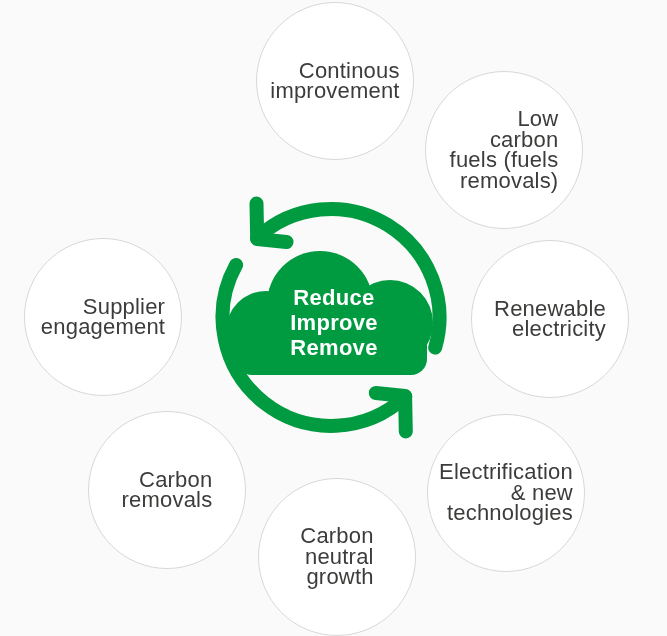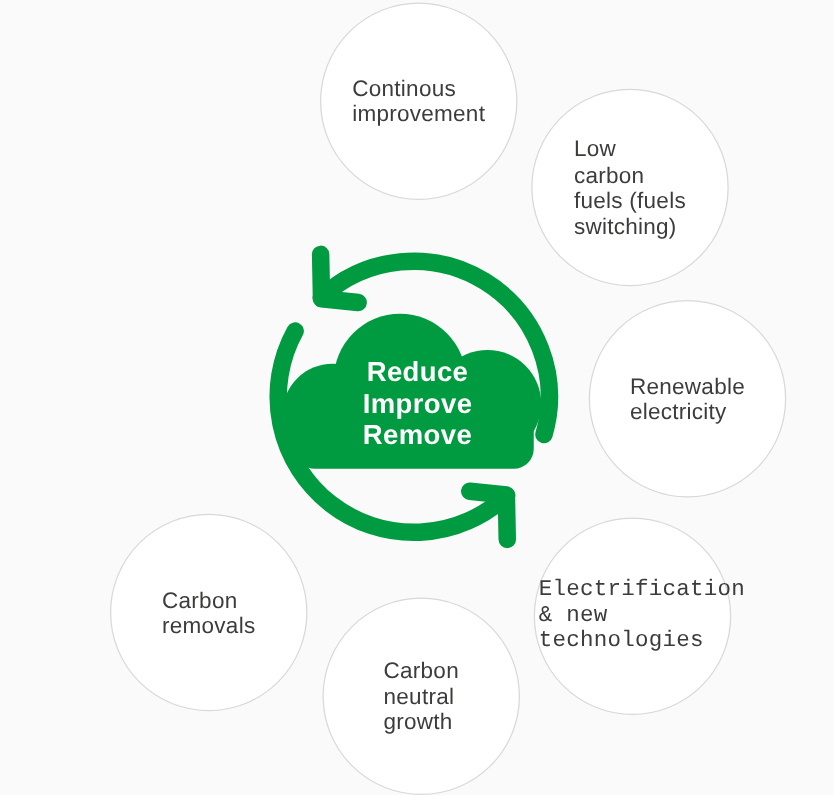--- a/index.html
+++ b/index.html
@@ -51,23 +51,23 @@
     border-radius: 50%;
     background: var(--c-node_fill, #FFFFFF);
     border: 1px solid var(--c-node_border, #D8D8D8);
     display: flex;
     align-items: center;
     justify-content: center;
   }
   .node-label {
     display: block;
     max-width: 150px;
-    text-align: left;
+    text-align: right;
     white-space: pre-line;
-    font-size: 18px;
+    font-size: 22px;
     line-height: 20.5px;
     letter-spacing: 0.2px;
     color: var(--c-node_text, #3C3C3B);
   }
 </style>
 </head>
 <body>
 
 <div class="stage">
 
@@ -93,40 +93,44 @@
 
   <div class="node" style="left:256px; top:2px;">
     <span class="node-label">Continous
 improvement</span>
   </div>
 
   <div class="node" style="left:425px; top:71px;">
     <span class="node-label">Low
 carbon
 fuels (fuels
-switching)</span>
+removals)</span>
   </div>
 
   <div class="node" style="left:471px; top:240px;">
     <span class="node-label">Renewable
 electricity</span>
   </div>
 
-  <div class="node" style="left:427px; top:414px;font-family:Liberation Mono, monospace;">
+  <div class="node" style="left:427px; top:414px;">
     <span class="node-label">Electrification
 &amp; new
 technologies</span>
   </div>
 
   <div class="node" style="left:258px; top:478px;">
     <span class="node-label">Carbon
 neutral
 growth</span>
   </div>
 
   <div class="node" style="left:88px; top:411px;">
     <span class="node-label">Carbon
 removals</span>
   </div>
 
+  <div class="node" style="left:24px; top:238px;">
+    <span class="node-label">Supplier
+engagement</span>
+  </div>
 
 
 </div>
 
 </body></html>

